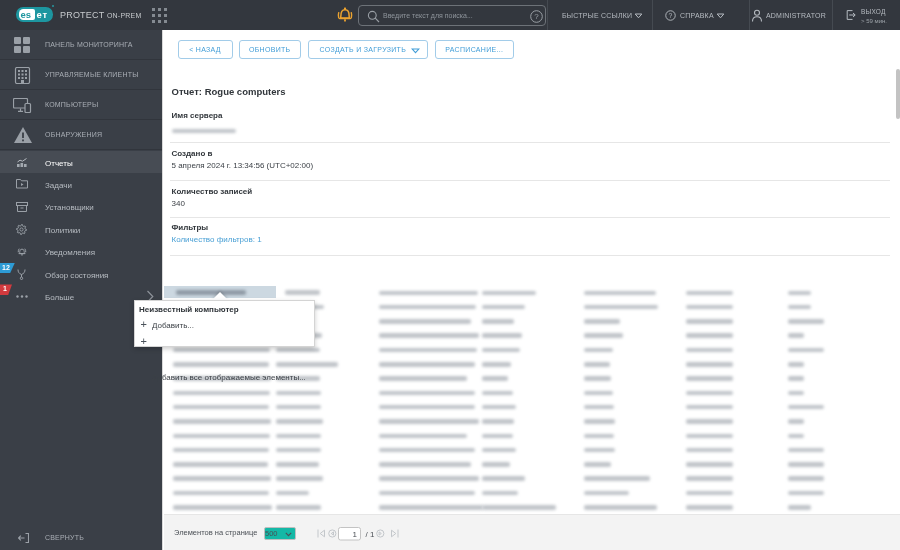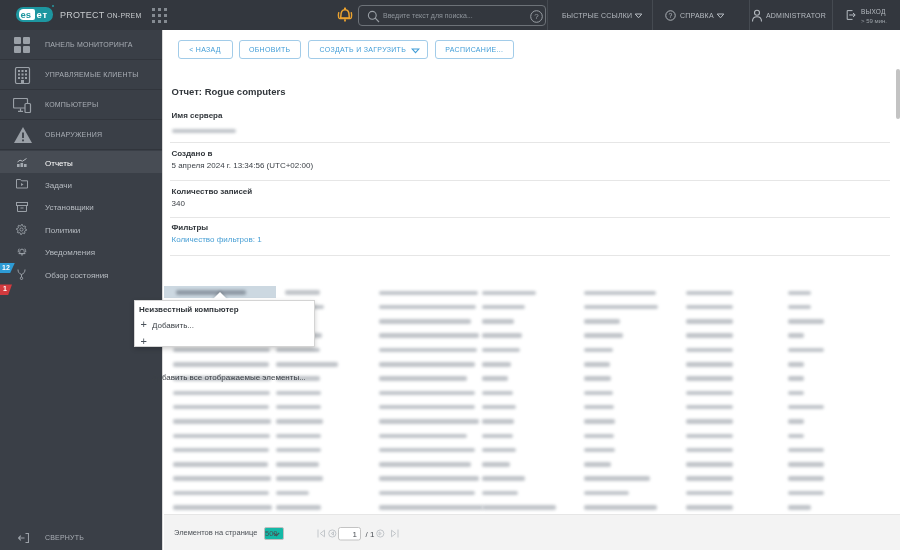--- a/index.html
+++ b/index.html
@@ -215,20 +215,33 @@
         </g>
       </svg>
       <div class="lbl">Уведомления</div>
     </div>
     <div class="subitem" style="top:233px; height:22.4px;">
       <svg class="abs" style="left:16px; top:6px;" width="11" height="11" viewBox="0 0 11 11">
         <path d="M2 0.5 C2 3 3 4.5 5.5 5.5 C8 4.5 9 3 9 0.5 M5.5 5.5 L5.5 8" stroke="#9aa0a7" fill="none" stroke-width="1"></path>
         <circle cx="5.5" cy="9.3" r="1.2" stroke="#9aa0a7" fill="none" stroke-width="1"></circle>
       </svg>
       <div class="lbl">Обзор состояния</div>
+    </div>
+    <div class="subitem" style="top:255.4px; height:22.4px;">
+      <svg class="abs" style="left:16px; top:10px;" width="12" height="3" viewBox="0 0 12 3">
+          <g fill="#9aa0a7">
+        <circle cx="1.5" cy="1.5" r="1.2"></circle>
+            <circle cx="6" cy="1.5" r="1.2"></circle>
+            <circle cx="10.5" cy="1.5" r="1.2"></circle>
+      </g>
+        </svg>
+      <div class="lbl">Больше</div>
+      <svg class="abs" style="left:146px; top:5px;" width="8" height="13" viewBox="0 0 8 13">
+          <path d="M1.5 1 L6.8 6.5 L1.5 12" stroke="#8d9299" fill="none" stroke-width="1.2"></path>
+        </svg>
     </div>
     <div class="badge" style="left:0; top:232.6px; width:15px; height:10.5px; background:#2d9bd5; line-height:10.5px; padding-left:2px;">12</div>
     <div class="badge" style="left:0; top:254.4px; width:12px; height:10.5px; background:#d23a3e; line-height:10.5px; padding-left:3px;">1</div>
 
     <div class="subitem" style="top:500px;">
       <svg class="abs" style="left:18px; top:3px;" width="11" height="10" viewBox="0 0 11 10">
         <path d="M7.5 0.5 L10.5 0.5 L10.5 9.5 L7.5 9.5" stroke="#9aa0a7" fill="none" stroke-width="1.1"></path>
         <path d="M0.5 5 L6.5 5 M2.8 2.7 L0.5 5 L2.8 7.3" stroke="#9aa0a7" fill="none" stroke-width="1.1"></path>
       </svg>
       <div class="lbl" style="font-size:7px; letter-spacing:0.2px; color:#a9aeb5; top:4px;">СВЕРНУТЬ</div>
@@ -373,21 +386,21 @@
         <div class="blob" style="left:215.5px; top:475.0px; width:104px;"></div>
         <div class="blob" style="left:318.5px; top:475.0px; width:74px;"></div>
         <div class="blob" style="left:420.5px; top:475.0px; width:73px;"></div>
         <div class="blob" style="left:522.5px; top:475.0px; width:47px;"></div>
         <div class="blob" style="left:624.5px; top:475.0px; width:23px;"></div>
         <div class="blob" style="left:13px; top:260px; width:70px; background:#8e99a4;"></div>
       </div>
 
     <div id="cfoot">
       <div class="abs" style="left:10px; top:13px; font-size:7.5px; color:#4a4f55;text-align:center;">Элементов на странице</div>
-      <div class="abs" style="left:100px; top:12px; width:20px; height:13px; border:1px solid #bfbfbf; border-radius:2px; font-size:7.5px; color:#4a4f55; line-height:11px; background:#14b8a6;">500<svg style="position:absolute; right:3.5px; top:3.5px;" width="7" height="5" viewBox="0 0 7 5">
+      <div class="abs" style="left:100px; top:12px; width:32px; height:13px; border:1px solid #bfbfbf; border-radius:2px; font-size:7.5px; color:#4a4f55; line-height:11px; background:#14b8a6;">500<svg style="position:absolute; right:3.5px; top:3.5px;" width="7" height="5" viewBox="0 0 7 5">
             <path d="M0.8 0.8 L3.5 3.6 L6.2 0.8" stroke="#4a4f55" fill="none" stroke-width="1.1"></path>
           </svg></div>
       <svg class="abs" style="left:153px; top:11.5px;" width="82" height="14" viewBox="0 0 82 14">
         <g stroke="#c3c7cb" fill="none" stroke-width="1">
           <path d="M1 2.5 L1 10.5 M7.5 3.2 L3.2 6.5 L7.5 9.8 Z" stroke-linejoin="round"></path>
           <circle cx="15.3" cy="6.5" r="3.6"></circle>
             <path d="M16.5 4.9 L14.3 6.5 L16.5 8.1 Z" stroke-linejoin="round"></path>
           <circle cx="63.3" cy="6.5" r="3.6"></circle>
             <path d="M62.1 4.9 L64.3 6.5 L62.1 8.1 Z" stroke-linejoin="round"></path>
           <path d="M74.5 3.2 L78.8 6.5 L74.5 9.8 Z M81 2.5 L81 10.5" stroke-linejoin="round"></path>

